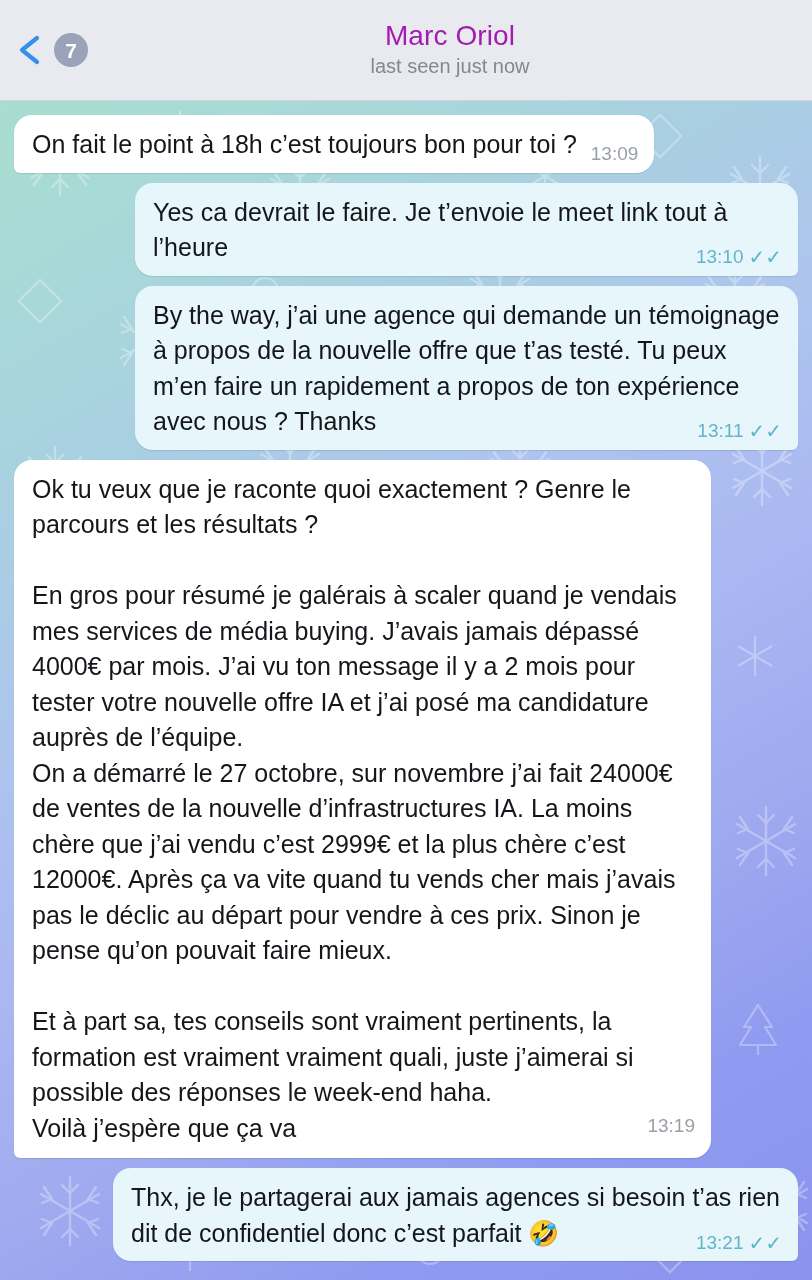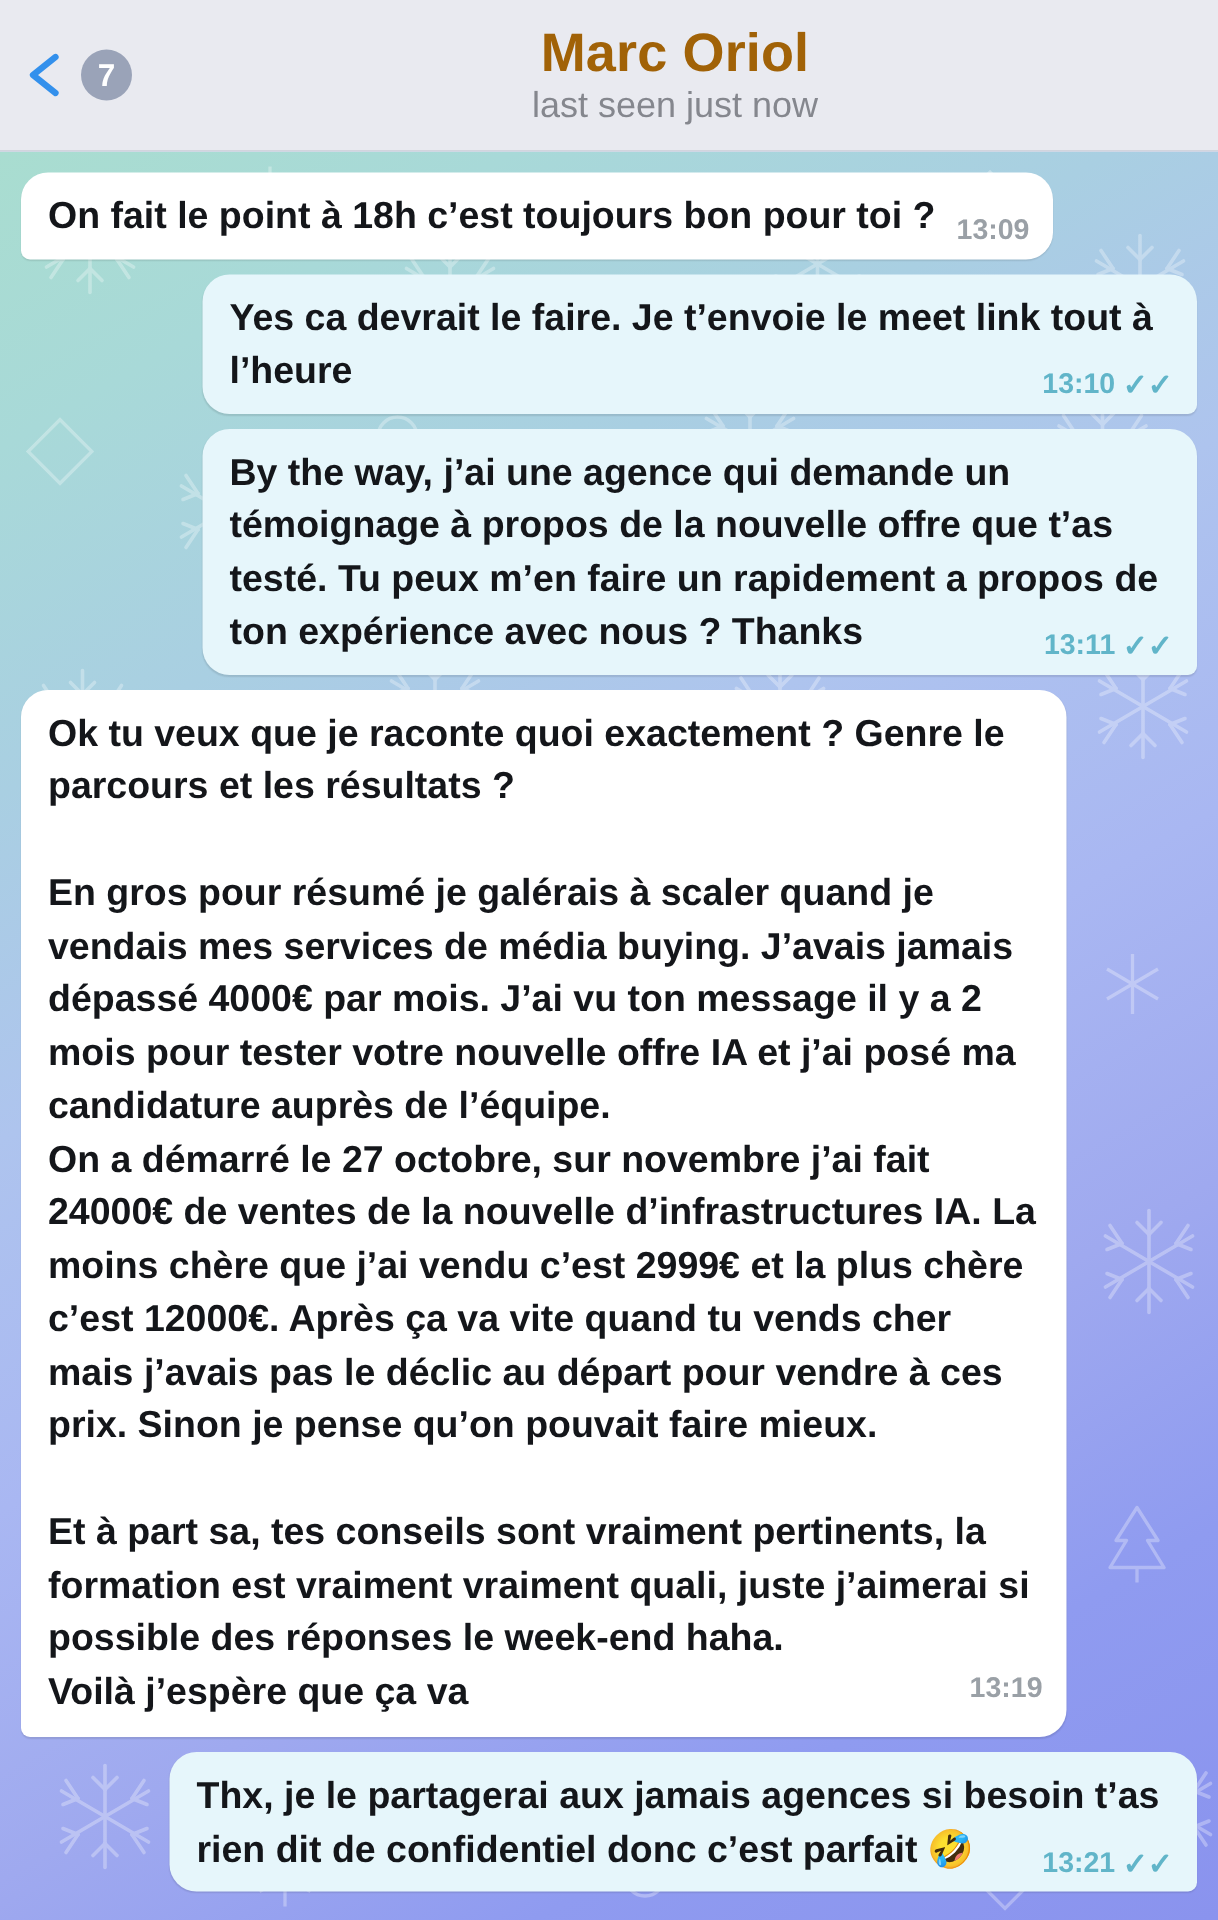--- a/index.html
+++ b/index.html
@@ -49,28 +49,28 @@
     align-items: center;
     justify-content: center;
     line-height: 1;
   }
   .title-block {
     flex: 1;
     text-align: center;
     margin-top: -2px;
   }
   .chat-title {
-    font-size: 36px;
-    font-weight: 700;
-    color: #a16207;
+    font-size: 28px;
+    font-weight: 400;
+    color: #a21caf;
     letter-spacing: 0.1px;
     line-height: 1.15;
   }
   .chat-sub {
-    font-size: 24px;
+    font-size: 20px;
     color: #85878e;
     margin-top: 2px;
     line-height: 1.15;
   }
   .avatar {
     width: 74px; height: 74px;
     border-radius: 50%;
     background: linear-gradient(135deg, #f06ee0 0%, #d45ce0 50%, #b44ce8 100%);
     color: #fff;
     font-size: 27px;
@@ -106,21 +106,21 @@
     opacity: 0.30;
   }
   .messages {
     position: absolute;
     inset: 0;
     padding: 14px 0 0 0;
     z-index: 5;
   }
 
   
-  .row { display: flex; padding: 0 14px; margin-bottom: 10px; font-weight: bold; }
+  .row { display: flex; padding: 0 14px; margin-bottom: 10px; }
   .row.in  { justify-content: flex-start; }
   .row.out { justify-content: flex-end; align-items: flex-end; }
 
   .bubble {
     position: relative;
     max-width: 697px;
     padding: 12px 16px 10px 18px;
     border-radius: 18px;
     font-size: 25px;
     line-height: 1.42;

